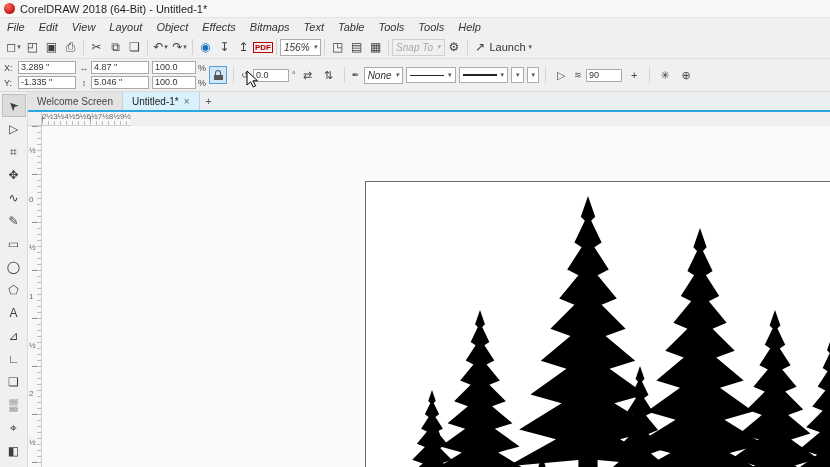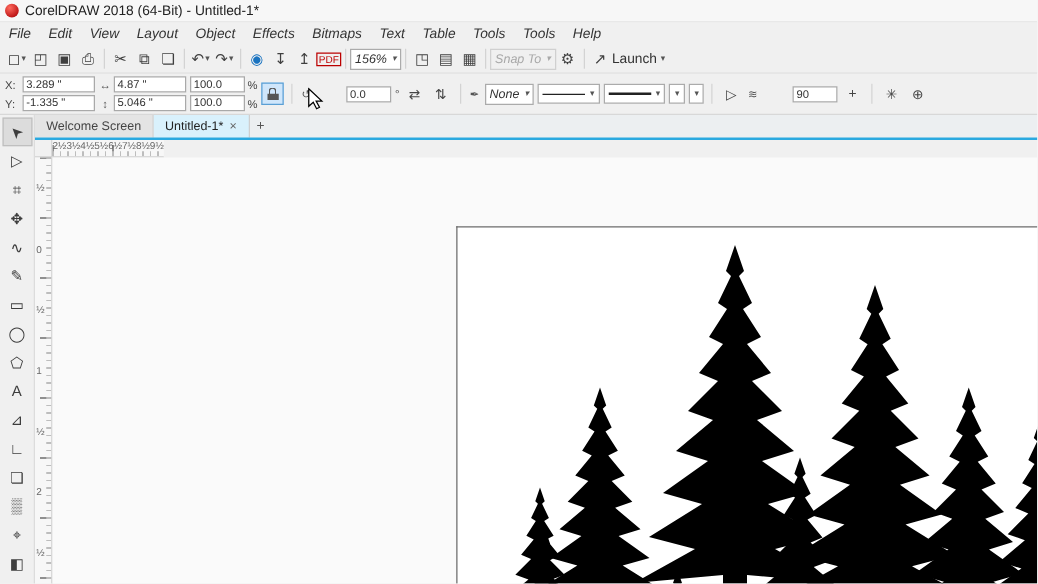--- a/index.html
+++ b/index.html
@@ -15,32 +15,32 @@
   
   .menubar { height:18px; background:#f0f0f0; display:flex; align-items:center;font-style:italic; }
   .menubar span { padding:0 7px; cursor:default; }
 
   
   .toolbar { height:23px; background:#f0f0f0; display:flex; align-items:center; padding:0 4px; border-bottom:1px solid #dedede; }
   .tb-btn { min-width:19px; height:19px; display:flex; align-items:center; justify-content:center; font-size:12px; color:#3f3f3f; }
   .caret { font-size:7px; color:#555; margin-left:1px; }
   .sep { width:1px; height:16px; background:#d3d3d3; margin:0 3px; flex:0 0 auto; }
   .combo { display:flex; align-items:center; background:#fff; border:1px solid #ababab; height:17px; padding:0 3px; gap:3px; font-size:10px;font-style:italic; }
-  .pdf-badge { font-size:8px; font-weight:normal; color:#b00; border:1px solid #b00; padding:0 1px; }
+  .pdf-badge { font-size:8px; font-weight:bold; color:#b00; border:1px solid #b00; padding:0 1px; }
   .grayed { color:#a8a8a8; }
   .blue-ic { color:#1a73c0; }
 
   
   .propbar { height:33px; background:#f0f0f0; display:flex; align-items:center; padding:0 4px; border-bottom:1px solid #d8d8d8; gap:3px; }
   .pair { display:flex; flex-direction:column; gap:1px; }
   .prow { display:flex; align-items:center; gap:2px; height:14px; }
   .plabel { font-size:9px; color:#444; width:12px; }
   .picon { font-size:9px; color:#555; width:10px; text-align:center; }
   .field { background:#fff; border:1px solid #a9a9a9; font-size:9px; height:13px; line-height:11px; padding:0 2px; display:inline-block; }
-  .f58 { width:58px; } .f44 { width:44px; } .f36 { width:36px;margin-left:24px; }
+  .f58 { width:58px; } .f44 { width:44px; } .f36 { width:36px; }
   .pct { font-size:9px; color:#444; }
   .pbtn { width:18px; height:18px; border:1px solid transparent; display:flex; align-items:center; justify-content:center; font-size:11px; color:#444; }
   .pbtn.hovered { background:#cfe6fb; border-color:#5a9fd4; }
   .lock { position:relative; width:9px; height:10px; }
   .lock .shackle { position:absolute; top:0; left:1.5px; width:6px; height:6px; border:1.4px solid #555; border-bottom:none; border-radius:4px 4px 0 0; }
   .lock .body { position:absolute; bottom:0; left:0; width:9px; height:5px; background:#555; }
   .line-dd { display:flex; align-items:center; background:#fff; border:1px solid #ababab; height:16px; padding:0 3px; gap:3px; }
   .line-sample { width:34px; height:2px; background:#222; }
   .line-sample.thin { height:1px; }
 

